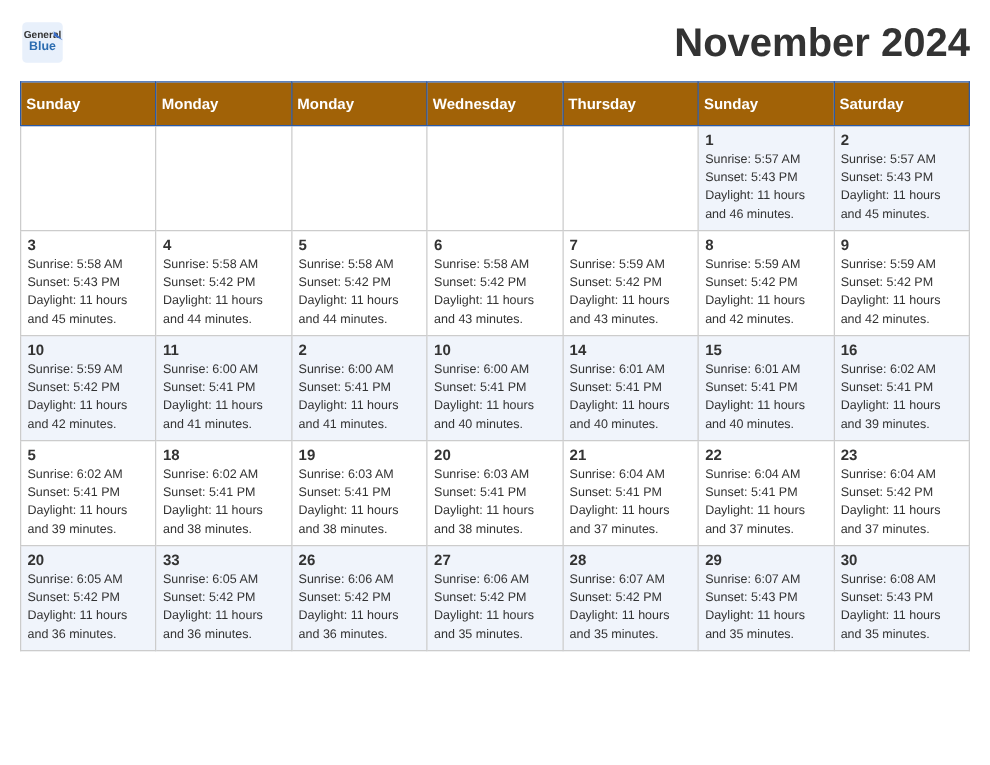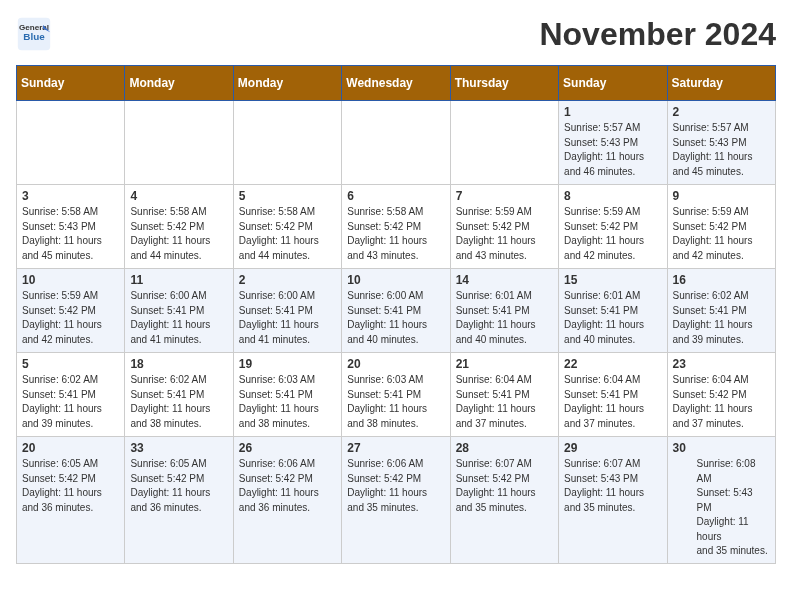--- a/index.html
+++ b/index.html
@@ -320,20 +320,20 @@
         </td>
         <td>
           <span class="day-num">29</span>
           <div class="cell-info" style="white-space: pre-line;">Sunrise: 6:07 AM
 Sunset: 5:43 PM
 Daylight: 11 hours
 and 35 minutes.</div>
         </td>
         <td>
           <span class="day-num">30</span>
-          <div class="cell-info" style="white-space: pre-line; margin-left: 24px;">Sunrise: 6:08 AM
+          <div class="cell-info" style="white-space: pre-line;">Sunrise: 6:08 AM
 Sunset: 5:43 PM
 Daylight: 11 hours
 and 35 minutes.</div>
         </td>
       </tr>
     </tbody>
 </table>
 
 </body></html>

